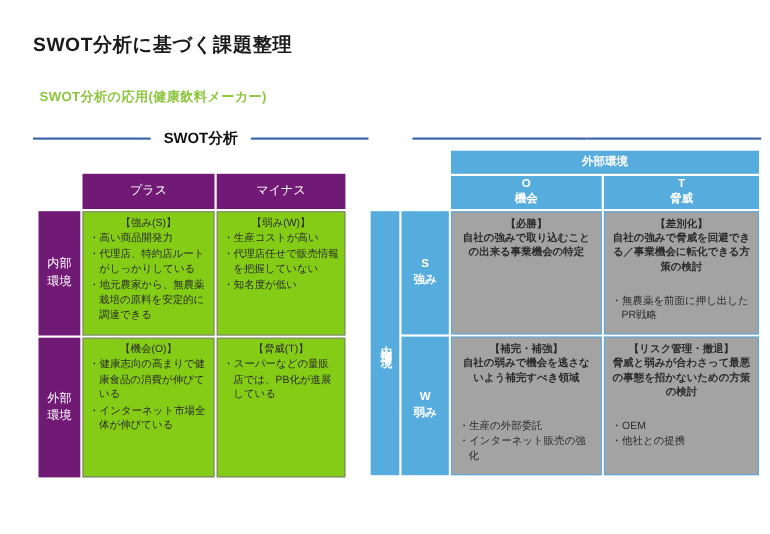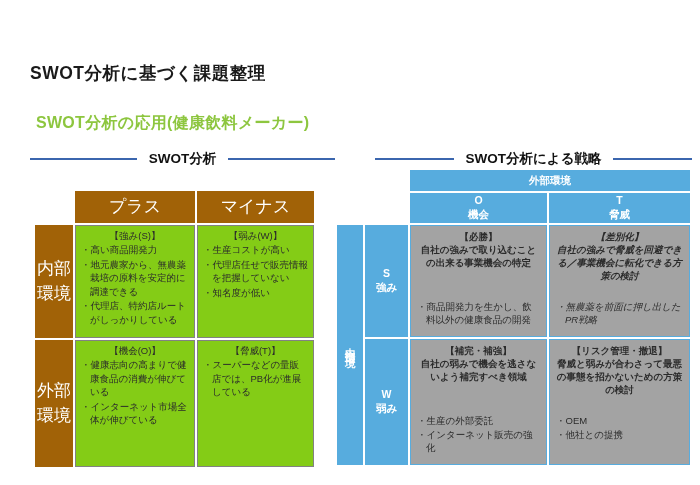--- a/index.html
+++ b/index.html
@@ -1,45 +1,45 @@
 <!DOCTYPE html>
 <html><head>
 <meta charset="utf-8">
 <style>
   html,body{margin:0;padding:0;background:#fff;}
   .page{
     position:relative;width:700px;height:445px;background:#ffffff;overflow:hidden;
-    font-family:"Liberation Sans",sans-serif;color:#2b2b2b;margin-top:33px;
+    font-family:"Liberation Sans",sans-serif;color:#2b2b2b;
   }
   
   .title{
     position:absolute;left:30px;top:28px;font-size:17.5px;font-weight:bold;
     color:#1a1a1a;letter-spacing:.5px;
   }
   .subtitle{
-    position:absolute;left:36px;top:80px;font-size:16px;font-weight:bold;
+    position:absolute;left:36px;top:80px;font-size:12px;font-weight:bold;
     color:#8dc63f;letter-spacing:.3px;
   }
   .pagenum{position:absolute;left:36px;top:458px;font-size:9px;color:#333;}
   
   .sec-head{position:absolute;top:116px;height:20px;display:flex;align-items:center;}
   .sec-head.left{left:30px;width:305px;}
   .sec-head.right{left:375px;width:317px;}
   .rule{flex:1;height:2px;background:#3b66ae;}
   .sec-title{font-size:13.5px;font-weight:bold;color:#111;padding:0 12px;white-space:nowrap;}
   
   .ltable{
     position:absolute;left:35px;top:158px;display:grid;
     grid-template-columns:38px 120px 117px;
     grid-template-rows:32px 113px 127px;
     gap:2px;
   }
   .gray{
-    background:#a16207;color:#fff;display:flex;align-items:center;justify-content:center;
-    text-align:center;font-size:17px;line-height:1.45;
+    background:#701a75;color:#fff;display:flex;align-items:center;justify-content:center;
+    text-align:center;font-size:11px;line-height:1.45;
   }
   .lh-plus{grid-column:2;grid-row:1;}
   .lh-minus{grid-column:3;grid-row:1;}
   .lrh-int{grid-column:1;grid-row:2;}
   .lrh-ext{grid-column:1;grid-row:3;}
   .lrh-int span,.lrh-ext span{display:inline-block;width:2.3em;}
   .lcell{
     background:#84cc16;border:1px solid #828282;padding:3px 5px;font-size:9.5px;line-height:1.42;
   }
   .lc-s{grid-column:2;grid-row:2;}
@@ -65,21 +65,21 @@
   .bh-side{grid-column:1;grid-row:3/5;}
   .bh-s{grid-column:2;grid-row:3;}
   .bh-w{grid-column:2;grid-row:4;}
   .vert{
     writing-mode:vertical-rl;text-orientation:upright;letter-spacing:3px;font-size:10.5px;
   }
   .rcell{
     background:#a3a3a3;border:1px solid #57acde;padding:4px 6px;font-size:9.5px;line-height:1.38;
   }
   .rc-so{grid-column:3;grid-row:3;}
-  .rc-st{grid-column:4;grid-row:3;font-style:italic;}
+  .rc-st{grid-column:4;grid-row:3;}
   .rc-wo{grid-column:3;grid-row:4;}
   .rc-wt{grid-column:4;grid-row:4;}
   .strathead{font-weight:bold;text-align:center;min-height:60px;}
   .bullets.strat{margin-top:10px;}
   .bullet{padding-left:.95em;text-indent:-.95em;margin-bottom:1px;}
 </style>
 </head>
 <body>
 
 <div class="page">
@@ -88,39 +88,38 @@
   <div class="subtitle">SWOT分析の応用(健康飲料メーカー)</div>
 
   <div class="sec-head left">
     <span class="rule"></span>
     <span class="sec-title">SWOT分析</span>
     <span class="rule"></span>
   </div>
 
   <div class="sec-head right">
     <span class="rule"></span>
-    <span class="sec-title">SWOT分析による戦略</span>
     <span class="rule"></span>
   </div>
 
   <div class="ltable">
     <div class="gray lh-plus">プラス</div>
     <div class="gray lh-minus">マイナス</div>
     <div class="gray lrh-int">
       <span>内部環境</span>
     </div>
     <div class="gray lrh-ext">
       <span>外部環境</span>
     </div>
     <div class="lcell lc-s">
       <div class="ltitle">【強み(S)】</div>
       <div class="bullets">
           <div class="bullet">・高い商品開発力</div>
+          <div class="bullet">・代理店、特約店ルートがしっかりしている</div>
           <div class="bullet">・地元農家から、無農薬栽培の原料を安定的に調達できる</div>
-          <div class="bullet">・代理店、特約店ルートがしっかりしている</div>
         </div>
     </div>
     <div class="lcell lc-w">
       <div class="ltitle">【弱み(W)】</div>
       <div class="bullets">
           <div class="bullet">・生産コストが高い</div>
           <div class="bullet">・代理店任せで販売情報を把握していない</div>
           <div class="bullet">・知名度が低い</div>
         </div>
     </div>
@@ -159,23 +158,20 @@
     <div class="blue bh-w">
       <div>W</div>
       <div>弱み</div>
     </div>
 
     <div class="rcell rc-so">
       <div class="strathead">
         <div>【必勝】</div>
         <div>自社の強みで取り込むことの出来る事業機会の特定</div>
       </div>
-      <div class="bullets strat">
-          <div class="bullet">・商品開発力を生かし、飲料以外の健康食品の開発</div>
-        </div>
     </div>
     <div class="rcell rc-st">
       <div class="strathead">
         <div>【差別化】</div>
         <div>自社の強みで脅威を回避できる／事業機会に転化できる方策の検討</div>
       </div>
       <div class="bullets strat">
           <div class="bullet">・無農薬を前面に押し出したPR戦略</div>
         </div>
     </div>

